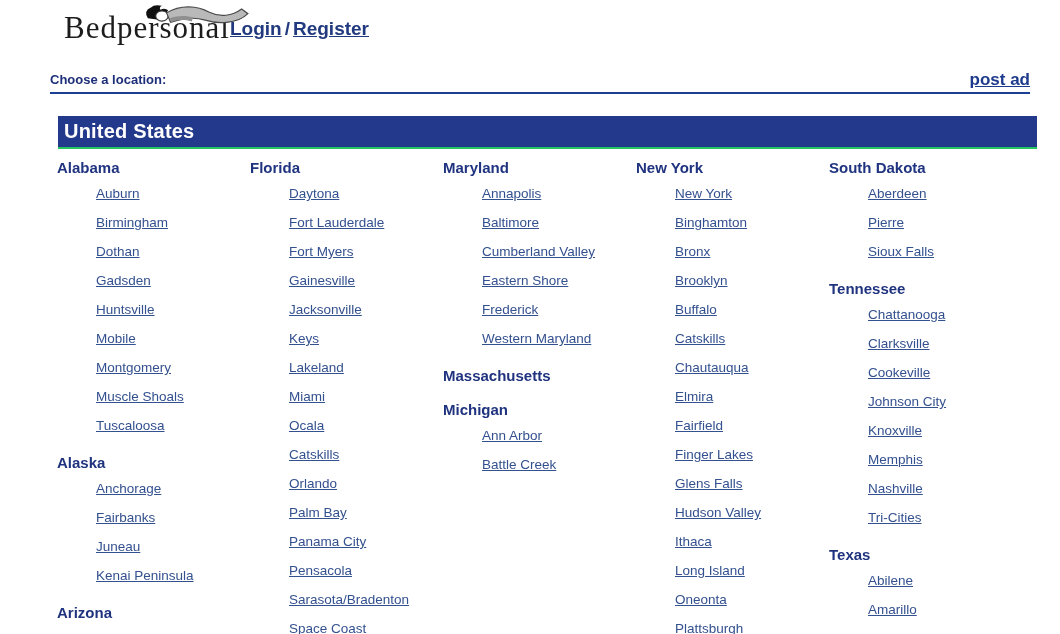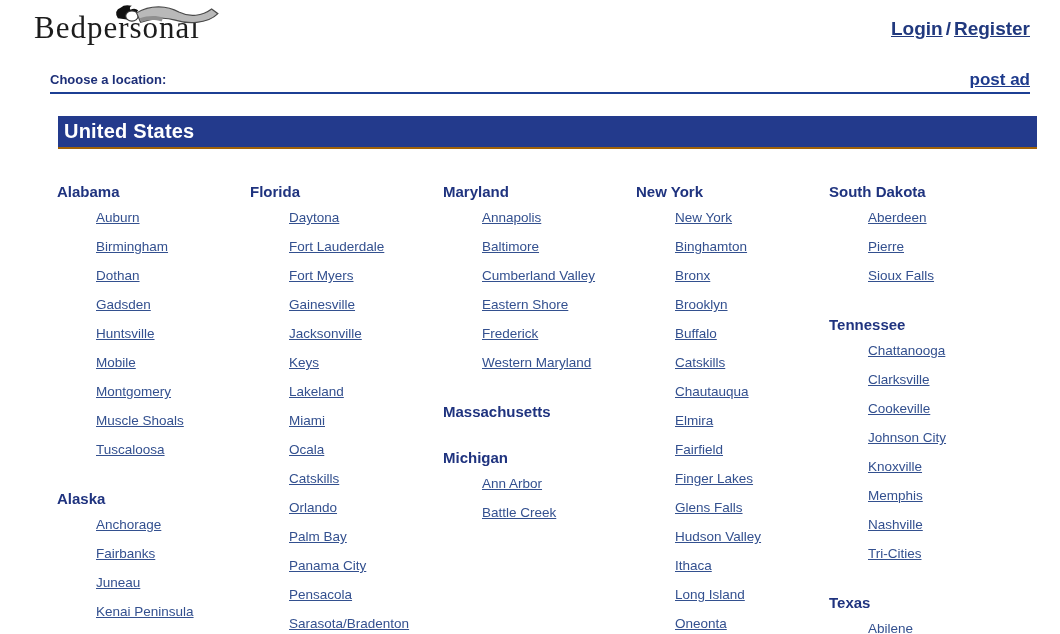--- a/index.html
+++ b/index.html
@@ -7,23 +7,22 @@
     width: 1060px; height: 634px;
     overflow: hidden;
     background: #ffffff;
     font-family: "Liberation Sans", sans-serif;
   }
   a { cursor: pointer; }
 
   
   .topbar {
     display: flex;
-    justify-content: space-between;
     align-items: flex-start;
-    padding: 8px 30px 0 34px;
+    padding: 8px 30px 0 64px;
     height: 56px;
   }
   .logo {
     position: relative;
     display: inline-block;
     font-family: "Liberation Serif", "DejaVu Serif", serif;
     font-size: 31px;
     letter-spacing: 1px;
     color: #1c1c1c;
     line-height: 40px;
@@ -74,21 +73,21 @@
   .rule {
     height: 2px;
     background: #1c3f94;
     margin: 3px 30px 0 50px;
   }
 
   
   .banner {
     margin: 22px 23px 0 58px;
     background: #233a8c;
-    border-bottom: 2px solid #a16207;
+    border-bottom: 2px solid #22c55e;
     padding: 3px 0 4px 6px;
   }
   .banner h2 {
     color: #ffffff;
     font-size: 20px;
     font-weight: bold;
     line-height: 24px;
     letter-spacing: 0.2px;
   }
 
@@ -98,21 +97,20 @@
     padding: 8px 0 0 57px;
   }
   .col { width: 193px; }
   .state-group { margin-top: 12px; }
   .state-group:first-child { margin-top: 0; }
   .state-heading {
     font-size: 15px;
     font-weight: bold;
     color: #1f337f;
     line-height: 22px;
-    margin-top: 24px;
   }
   .city-list {
     list-style: none;
     padding-left: 7px;
     margin-left: 32px;
   }
   .city-list li { line-height: 28px; }
   .city-link {
     font-size: 13.5px;
     color: #33508f;

